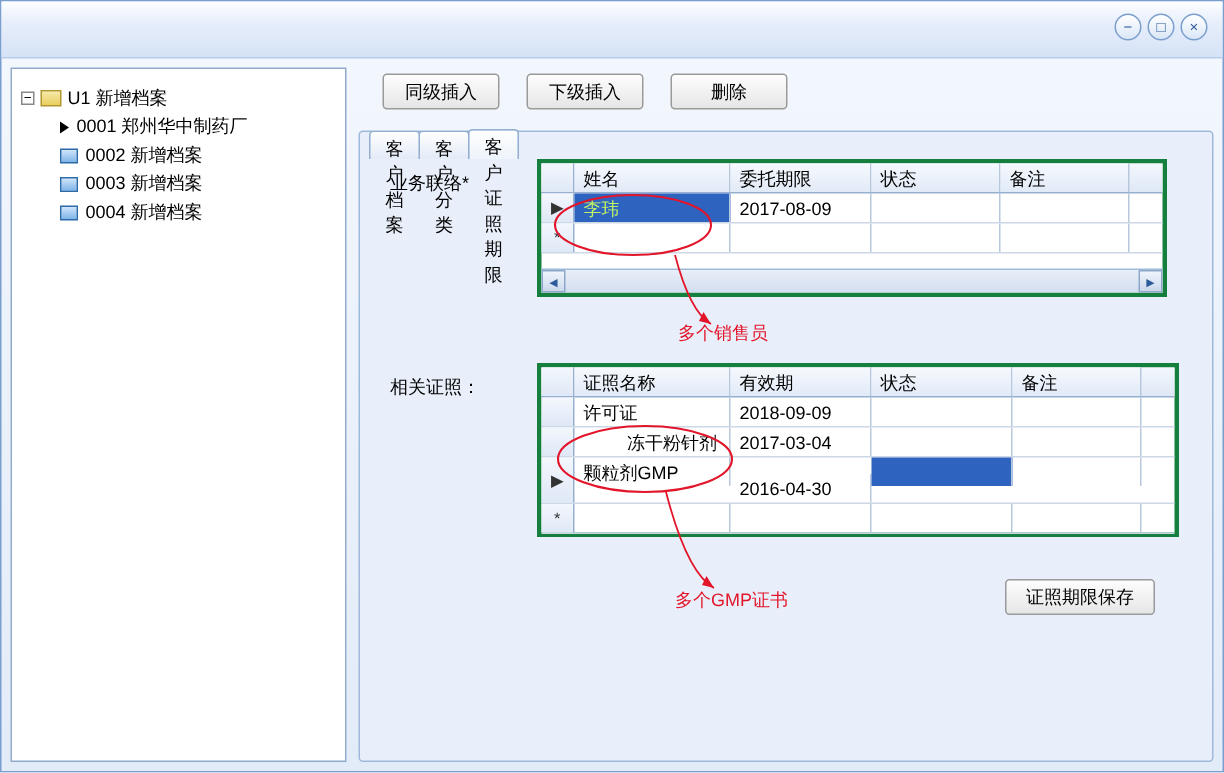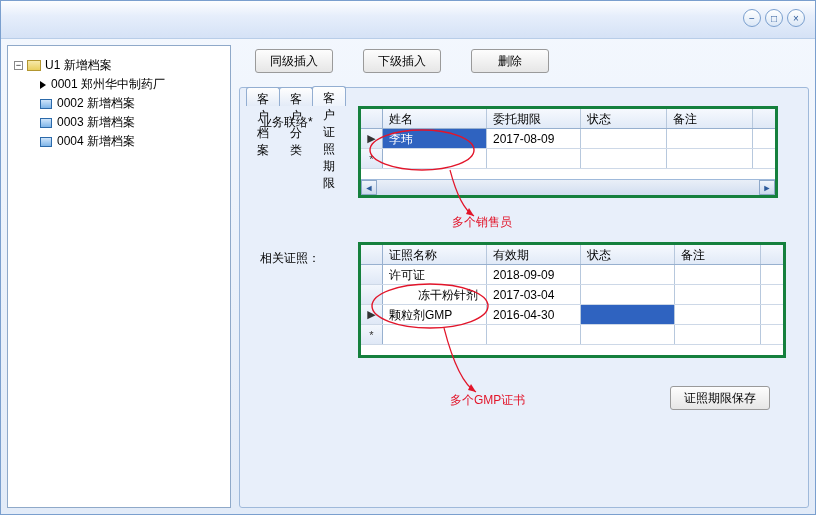--- a/index.html
+++ b/index.html
@@ -81,21 +81,21 @@
   .node-ico {
     width: 12px; height: 10px;
     border: 1px solid #2c6aaa;
     background: linear-gradient(#cfe5fb, #7fb5e8);
   }
   .right-panel {
     position: absolute;
     left: 232px; top: 0; right: 0; bottom: 0;
   }
   .toolbar {
-    display: flex; gap: 30px; align-items: center;
+    display: flex; gap: 18px; align-items: center;
     padding: 4px 4px 10px 16px;
   }
   .toolbar .spacer { flex: 1; }
   .btn {
     min-width: 78px; height: 24px;
     padding: 0 10px;
     background: linear-gradient(#fdfdfd, #e6e6e6);
     border: 1px solid #9a9a9a;
     border-radius: 3px;
     font-size: 12px;
@@ -160,21 +160,21 @@
   }
   .gcell-h { background: linear-gradient(#f6f9fe, #e1eaf7); }
   .rowhead {
     width: 22px;
     background: linear-gradient(#f3f7fd, #dfe8f6);
     border-right: 1px solid #97b0cf;
     display: flex; align-items: center; justify-content: center;
     font-size: 11px; color:#333;
   }
   .grid-row { display: flex; border-bottom: 1px solid #cdd8e7; }
-  .sel { background: #2f63c0; color: #ffffff; }
+  .sel { background: #2f63c0; color: #bef264; }
   .grid-scroll {
     position: absolute;
     left: 0; right: 0; bottom: 0;
     height: 16px;
     background: linear-gradient(#e9eff8, #d2def0);
     border-top: 1px solid #9fb9da;
     display: flex; justify-content: space-between;
   }
   .sbtn {
     width: 16px; height: 15px;
@@ -314,21 +314,21 @@
                 <div class="grid-row">
                   <div class="rowhead"></div>
                   <div class="gcell" style="width: 104px; padding-left: 35px;">冻干粉针剂GMP</div>
                   <div class="gcell" style="width: 94px;">2017-03-04</div>
                   <div class="gcell" style="width: 94px;"></div>
                   <div class="gcell" style="width: 86px;"></div>
                 </div>
                 <div class="grid-row">
                   <div class="rowhead">▶</div>
                   <div class="gcell" style="width: 104px;">颗粒剂GMP</div>
-                  <div class="gcell" style="width: 94px;">2016-04-30</div>
+                  <div class="gcell" style="width: 94px; margin-top: 11px;">2016-04-30</div>
                   <div class="gcell sel" style="width: 94px;"></div>
                   <div class="gcell" style="width: 86px;"></div>
                 </div>
               </div>
             <div class="grid-row">
               <div class="rowhead">*</div>
               <div class="gcell" style="width:104px"></div>
               <div class="gcell" style="width:94px"></div>
               <div class="gcell" style="width:94px"></div>
               <div class="gcell" style="width:86px"></div>

